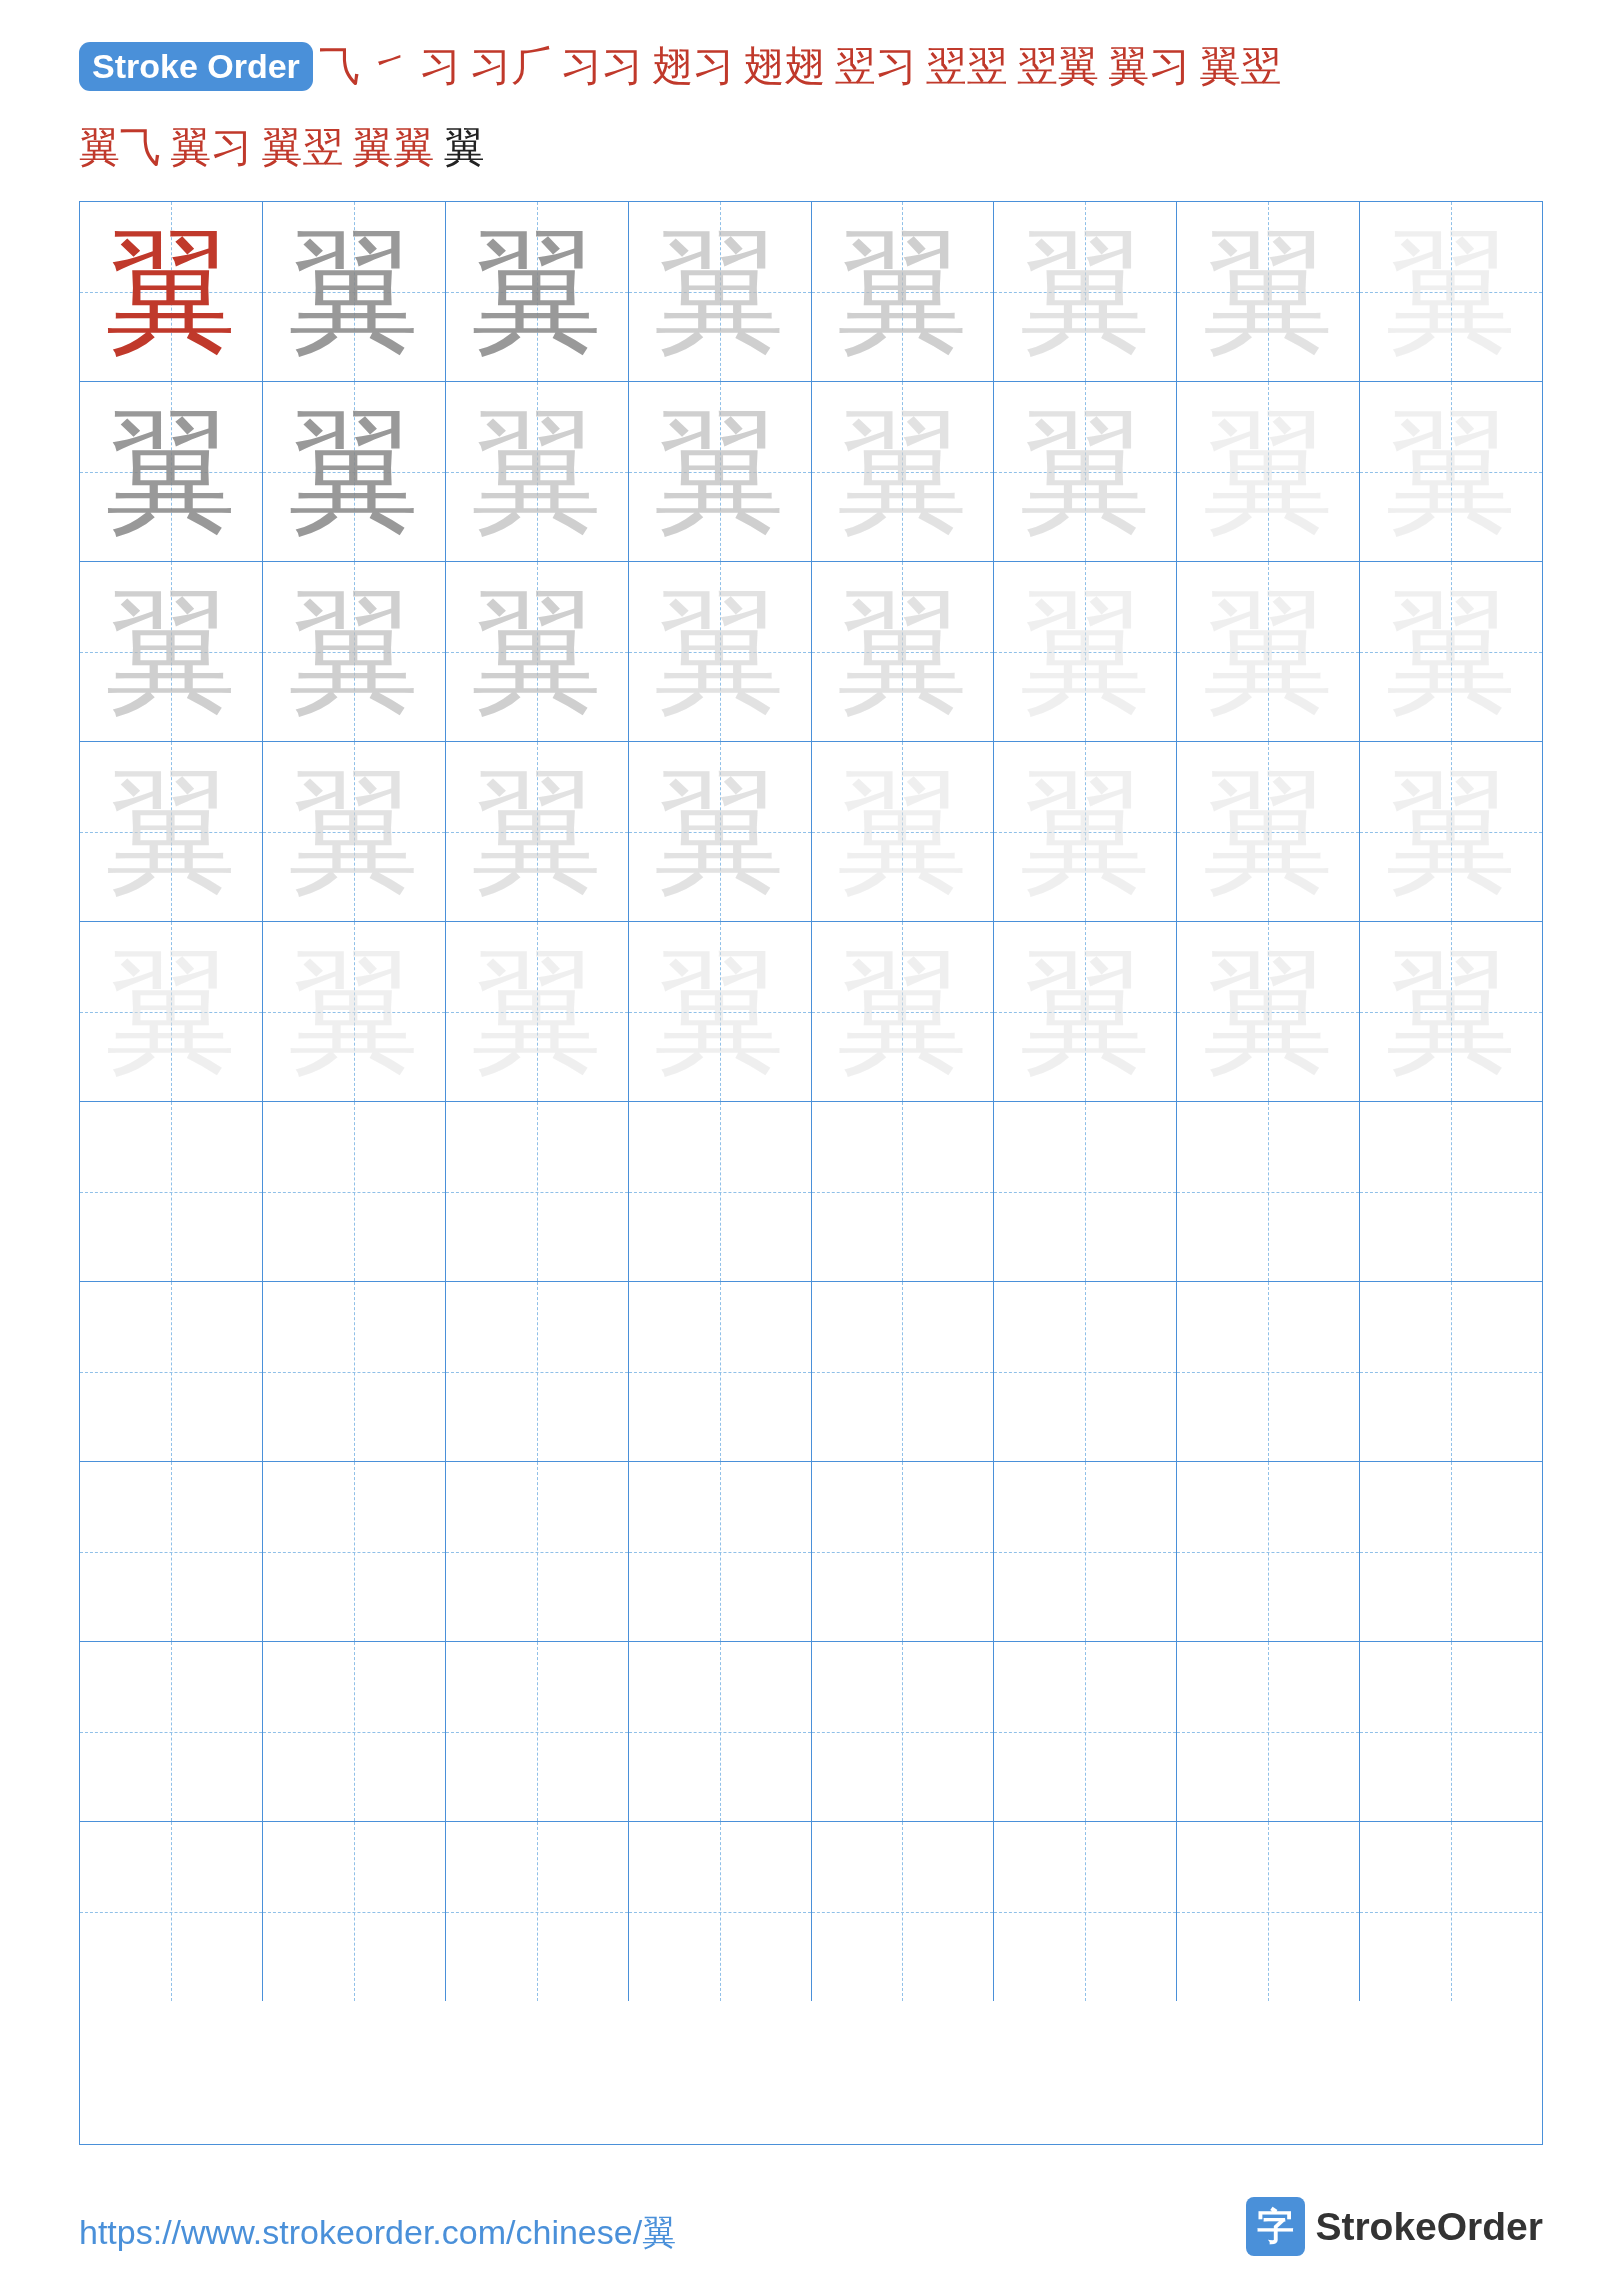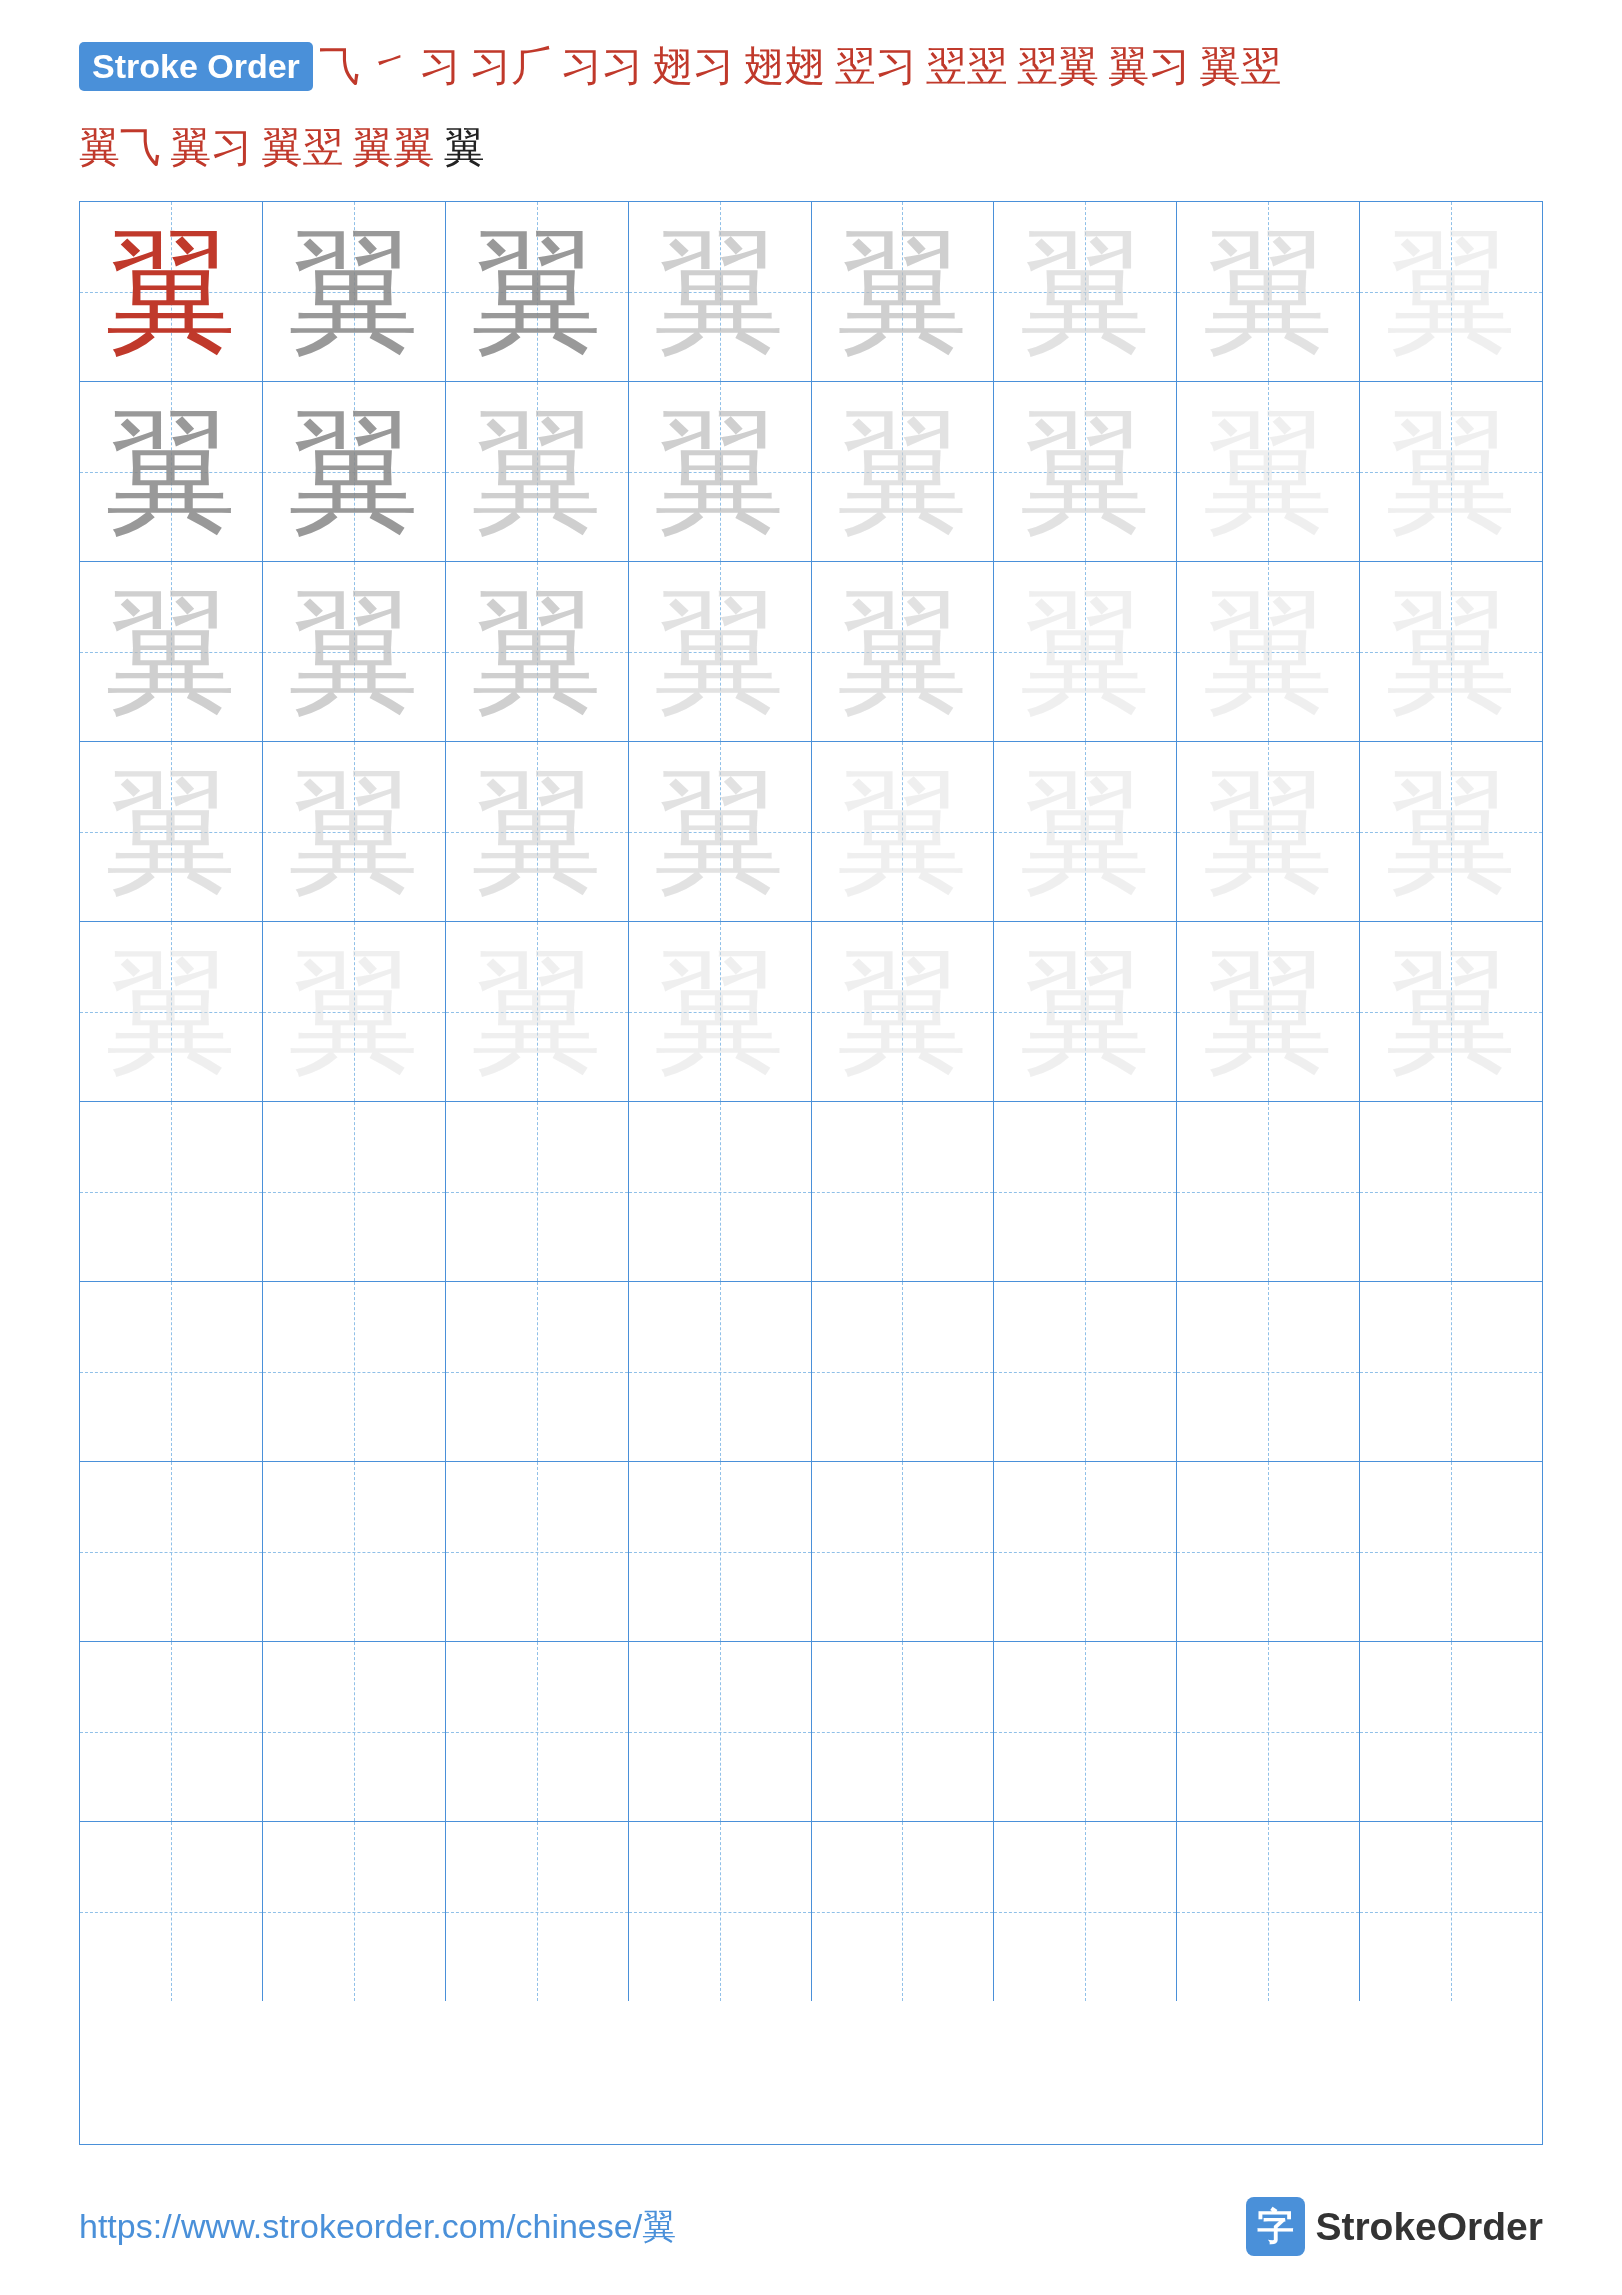--- a/index.html
+++ b/index.html
@@ -43,21 +43,21 @@
       margin-bottom: 26px;
       gap: 6.5px;
     }
 
     .stroke-order-badge {
       background: #4a90d9;
       color: #fff;
       font-size: 34px;
       font-weight: bold;
       padding: 5.2px 13px;
-      border-radius: 5px;
+      border-radius: 11px;
       white-space: nowrap;
     }
 
     .stroke-sequence {
       display: flex;
       flex-wrap: wrap;
       align-items: center;
       gap: 9.2px;
     }
 
@@ -192,21 +192,21 @@
       left: 50%;
       top: 0;
       bottom: 0;
       width: 0.7px;
       border-left: 0.7px dashed #90c0e8;
     }
 
     .footer {
       display: flex;
       justify-content: space-between;
-      align-items: center;
+      align-items: flex-end;
       margin-top: 39px;
       padding-top: 13px;
       gap: 17px;
     }
 
     .footer-url {
       font-size: 34px;
       color: #4a90d9;
       text-decoration: none;
     }

